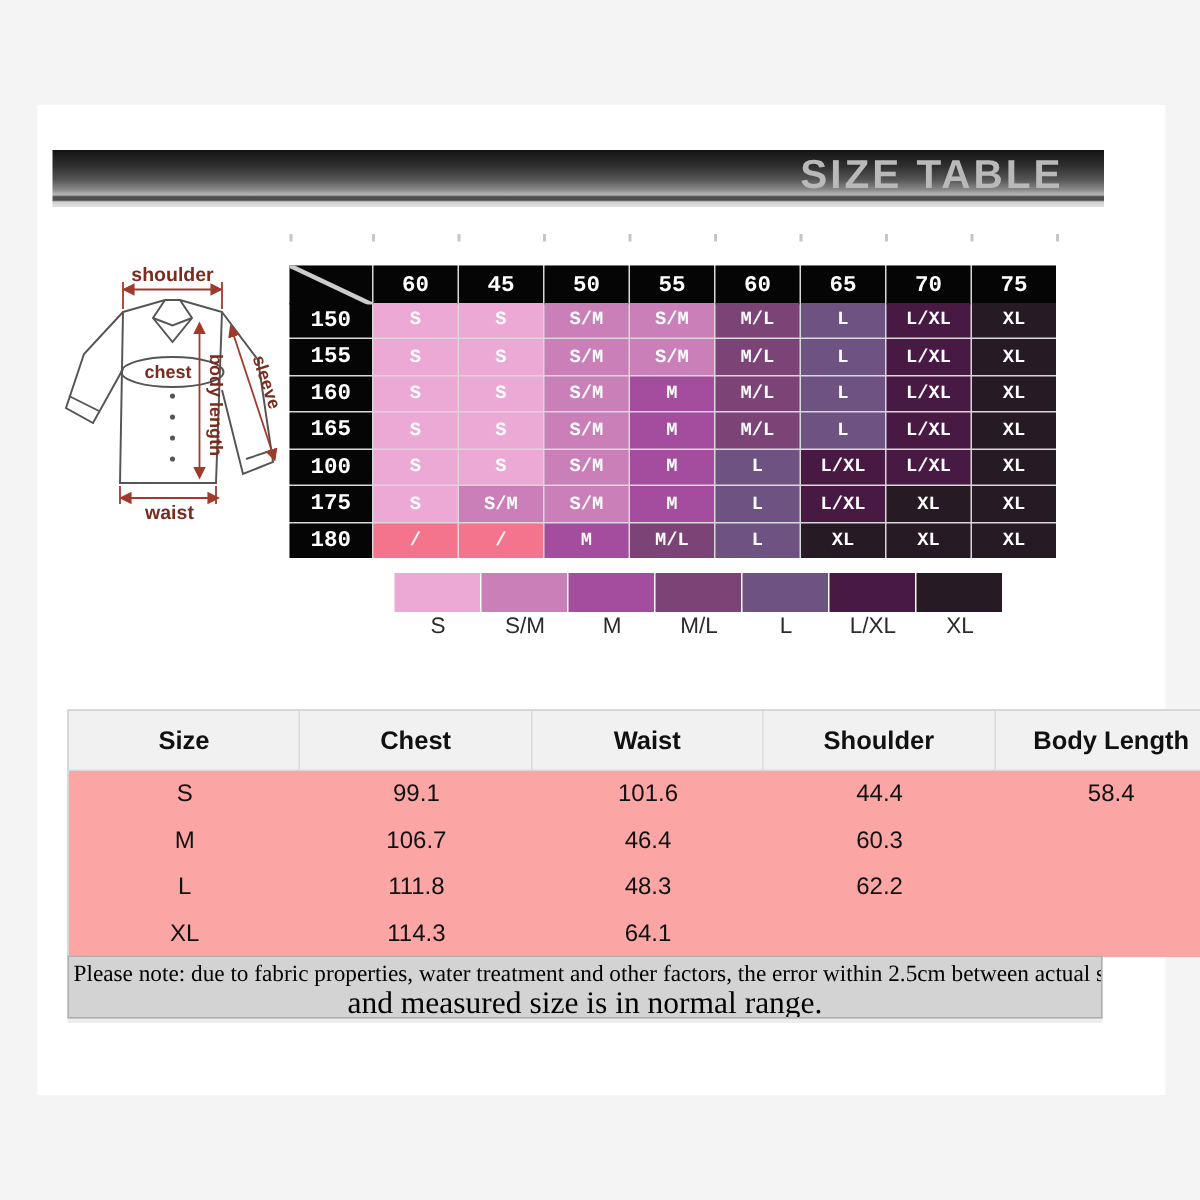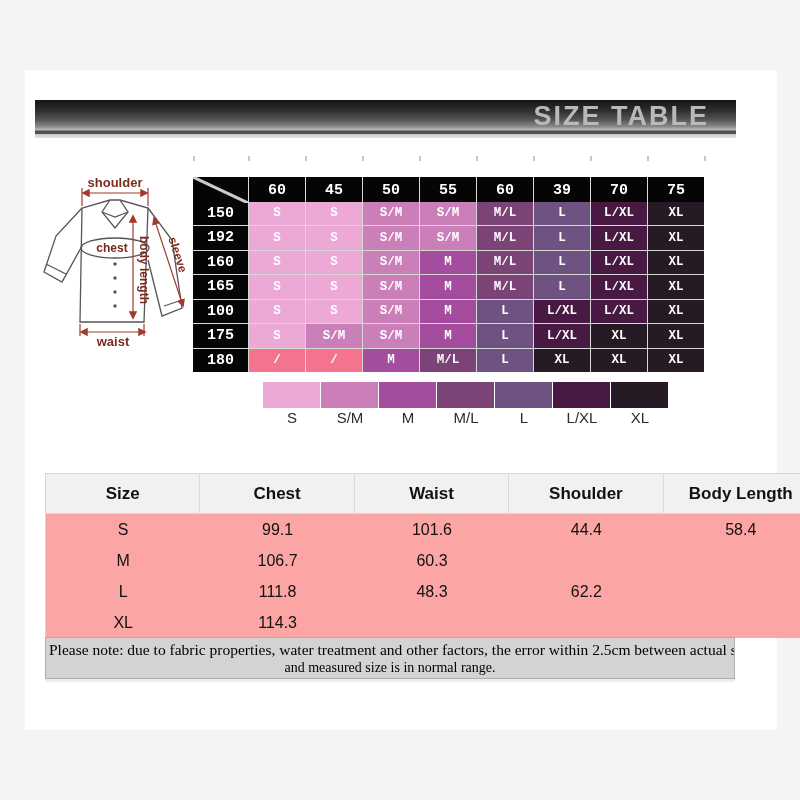--- a/index.html
+++ b/index.html
@@ -54,21 +54,21 @@
   .mtable-row { display:grid; grid-template-columns:repeat(5,1fr); }
   .mtable-row .cell { height:31px; display:flex; align-items:center; justify-content:center;
     font-size:16px; color:#111; }
 
   
   .note-bar { position:absolute; left:45px; top:637px; width:690px; height:42px;
     background:#d3d3d3; border:1px solid #aeaeae; box-shadow:0 3px 0 rgba(0,0,0,0.07);
     overflow:hidden; font-family:"Liberation Serif", serif; color:#000; padding-top:3px; }
   .note-line1 { white-space:nowrap; overflow:hidden; font-size:15.5px; line-height:18px;
     padding-left:3px; }
-  .note-line2 { text-align:center; font-size:14px; line-height:18px; }
+  .note-line2 { text-align:center; font-size:21px; line-height:18px; }
 </style>
 </head>
 <body>
 
 <div class="page">
   <div class="panel"></div>
 
   <div class="title-bar">
     <span class="title">SIZE TABLE</span>
   </div>
@@ -131,33 +131,33 @@
       <div class="hcell hrow corner">
         <svg viewBox="0 0 100 100" preserveAspectRatio="none">
           <line x1="0" y1="0" x2="100" y2="100" stroke="#cccccc" stroke-width="3" vector-effect="non-scaling-stroke"></line>
         </svg>
       </div>
       <div class="hcell hrow">60</div>
       <div class="hcell hrow">45</div>
       <div class="hcell hrow">50</div>
       <div class="hcell hrow">55</div>
       <div class="hcell hrow">60</div>
-      <div class="hcell hrow">39</div>
+      <div class="hcell hrow">65</div>
       <div class="hcell hrow">70</div>
       <div class="hcell hrow">75</div>
       <div class="hcell">150</div>
       <div class="cell" style="background: rgb(236, 169, 214);">S</div>
       <div class="cell" style="background: rgb(236, 169, 214);">S</div>
       <div class="cell" style="background: rgb(203, 127, 185);">S/M</div>
       <div class="cell" style="background: rgb(203, 127, 185);">S/M</div>
       <div class="cell" style="background: rgb(124, 67, 119);">M/L</div>
       <div class="cell" style="background: rgb(110, 82, 130);">L</div>
       <div class="cell" style="background: rgb(71, 25, 67);">L/XL</div>
       <div class="cell" style="background: rgb(38, 26, 37);">XL</div>
-      <div class="hcell">192</div>
+      <div class="hcell">155</div>
       <div class="cell" style="background: rgb(236, 169, 214);">S</div>
       <div class="cell" style="background: rgb(236, 169, 214);">S</div>
       <div class="cell" style="background: rgb(203, 127, 185);">S/M</div>
       <div class="cell" style="background: rgb(203, 127, 185);">S/M</div>
       <div class="cell" style="background: rgb(124, 67, 119);">M/L</div>
       <div class="cell" style="background: rgb(110, 82, 130);">L</div>
       <div class="cell" style="background: rgb(71, 25, 67);">L/XL</div>
       <div class="cell" style="background: rgb(38, 26, 37);">XL</div>
       <div class="hcell">160</div>
       <div class="cell" style="background: rgb(236, 169, 214);">S</div>
@@ -237,31 +237,33 @@
         <div class="mtable-row">
           <div class="cell">S</div>
           <div class="cell">99.1</div>
           <div class="cell">101.6</div>
           <div class="cell">44.4</div>
           <div class="cell">58.4</div>
         </div>
         <div class="mtable-row">
           <div class="cell">M</div>
           <div class="cell">106.7</div>
+          <div class="cell">46.4</div>
           <div class="cell">60.3</div>
         </div>
         <div class="mtable-row">
           <div class="cell">L</div>
           <div class="cell">111.8</div>
           <div class="cell">48.3</div>
           <div class="cell">62.2</div>
         </div>
         <div class="mtable-row">
           <div class="cell">XL</div>
           <div class="cell">114.3</div>
+          <div class="cell">64.1</div>
         </div>
       </div>
   </div>
 
   <div class="note-bar">
     <div class="note-line1">Please note: due to fabric properties, water treatment and other factors, the error within 2.5cm between actual size</div>
     <div class="note-line2">and measured size is in normal range.</div>
   </div>
 </div>
 

